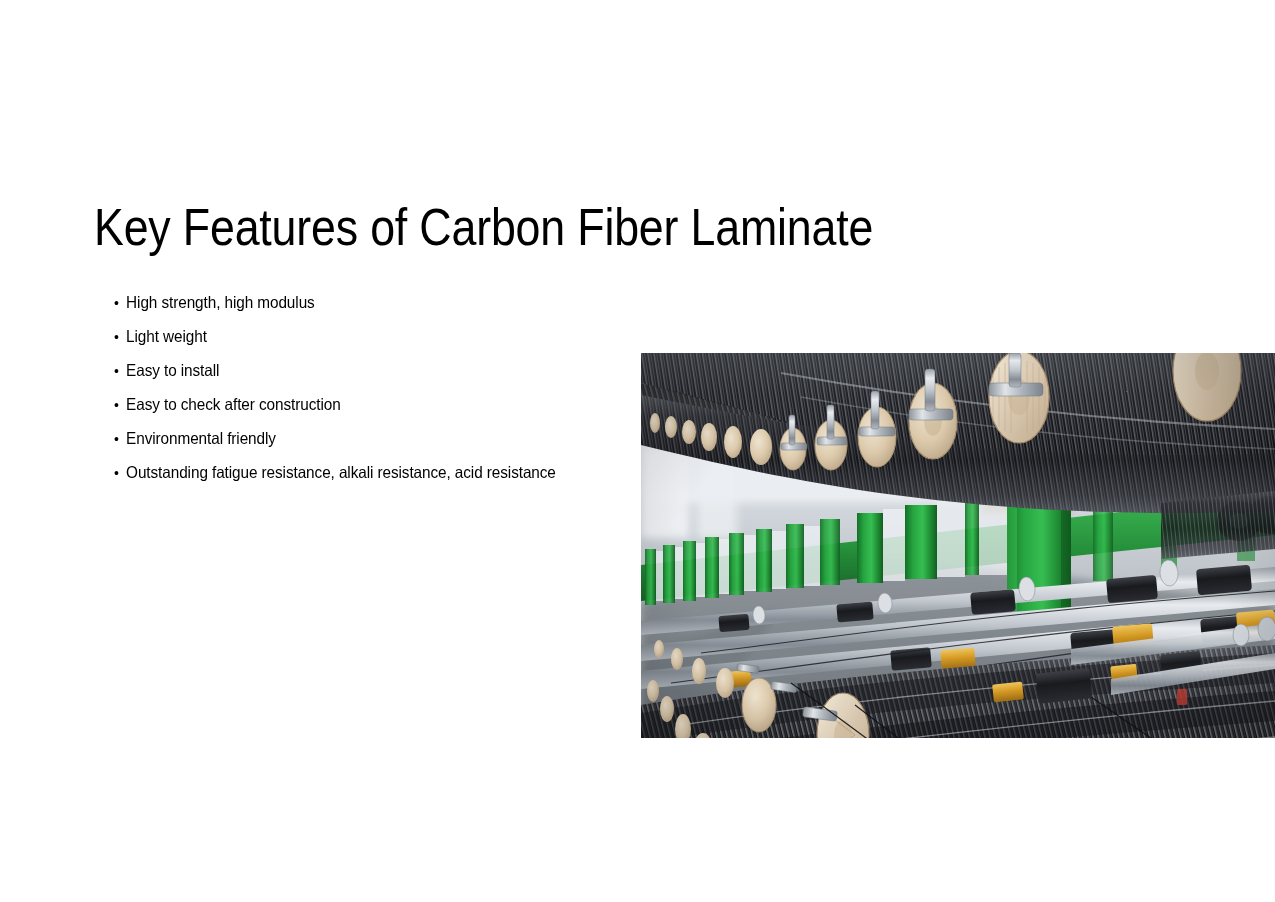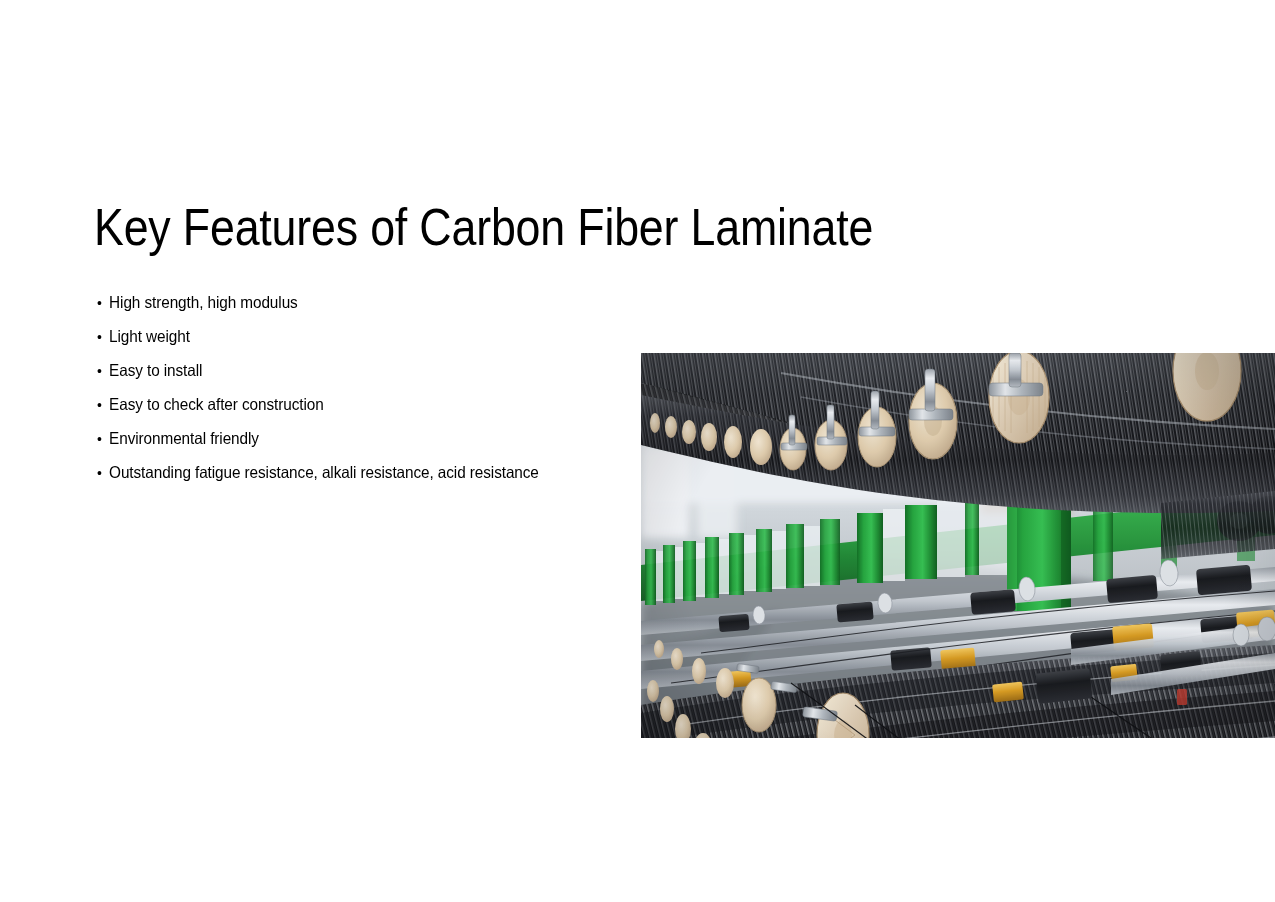--- a/index.html
+++ b/index.html
@@ -34,21 +34,21 @@
     color: #000000;
     letter-spacing: -0.2px;
     transform: scaleX(0.86);
     transform-origin: left center;
     white-space: nowrap;
   }
 
   
   .bullet-list {
     position: absolute;
-    left: 97px;
+    left: 114px;
     top: 285px;
     width: 540px;
     margin: 0;
     padding: 0;
     list-style: none;
   }
   .bullet-item {
     position: relative;
     height: 34px;
     line-height: 34px;

